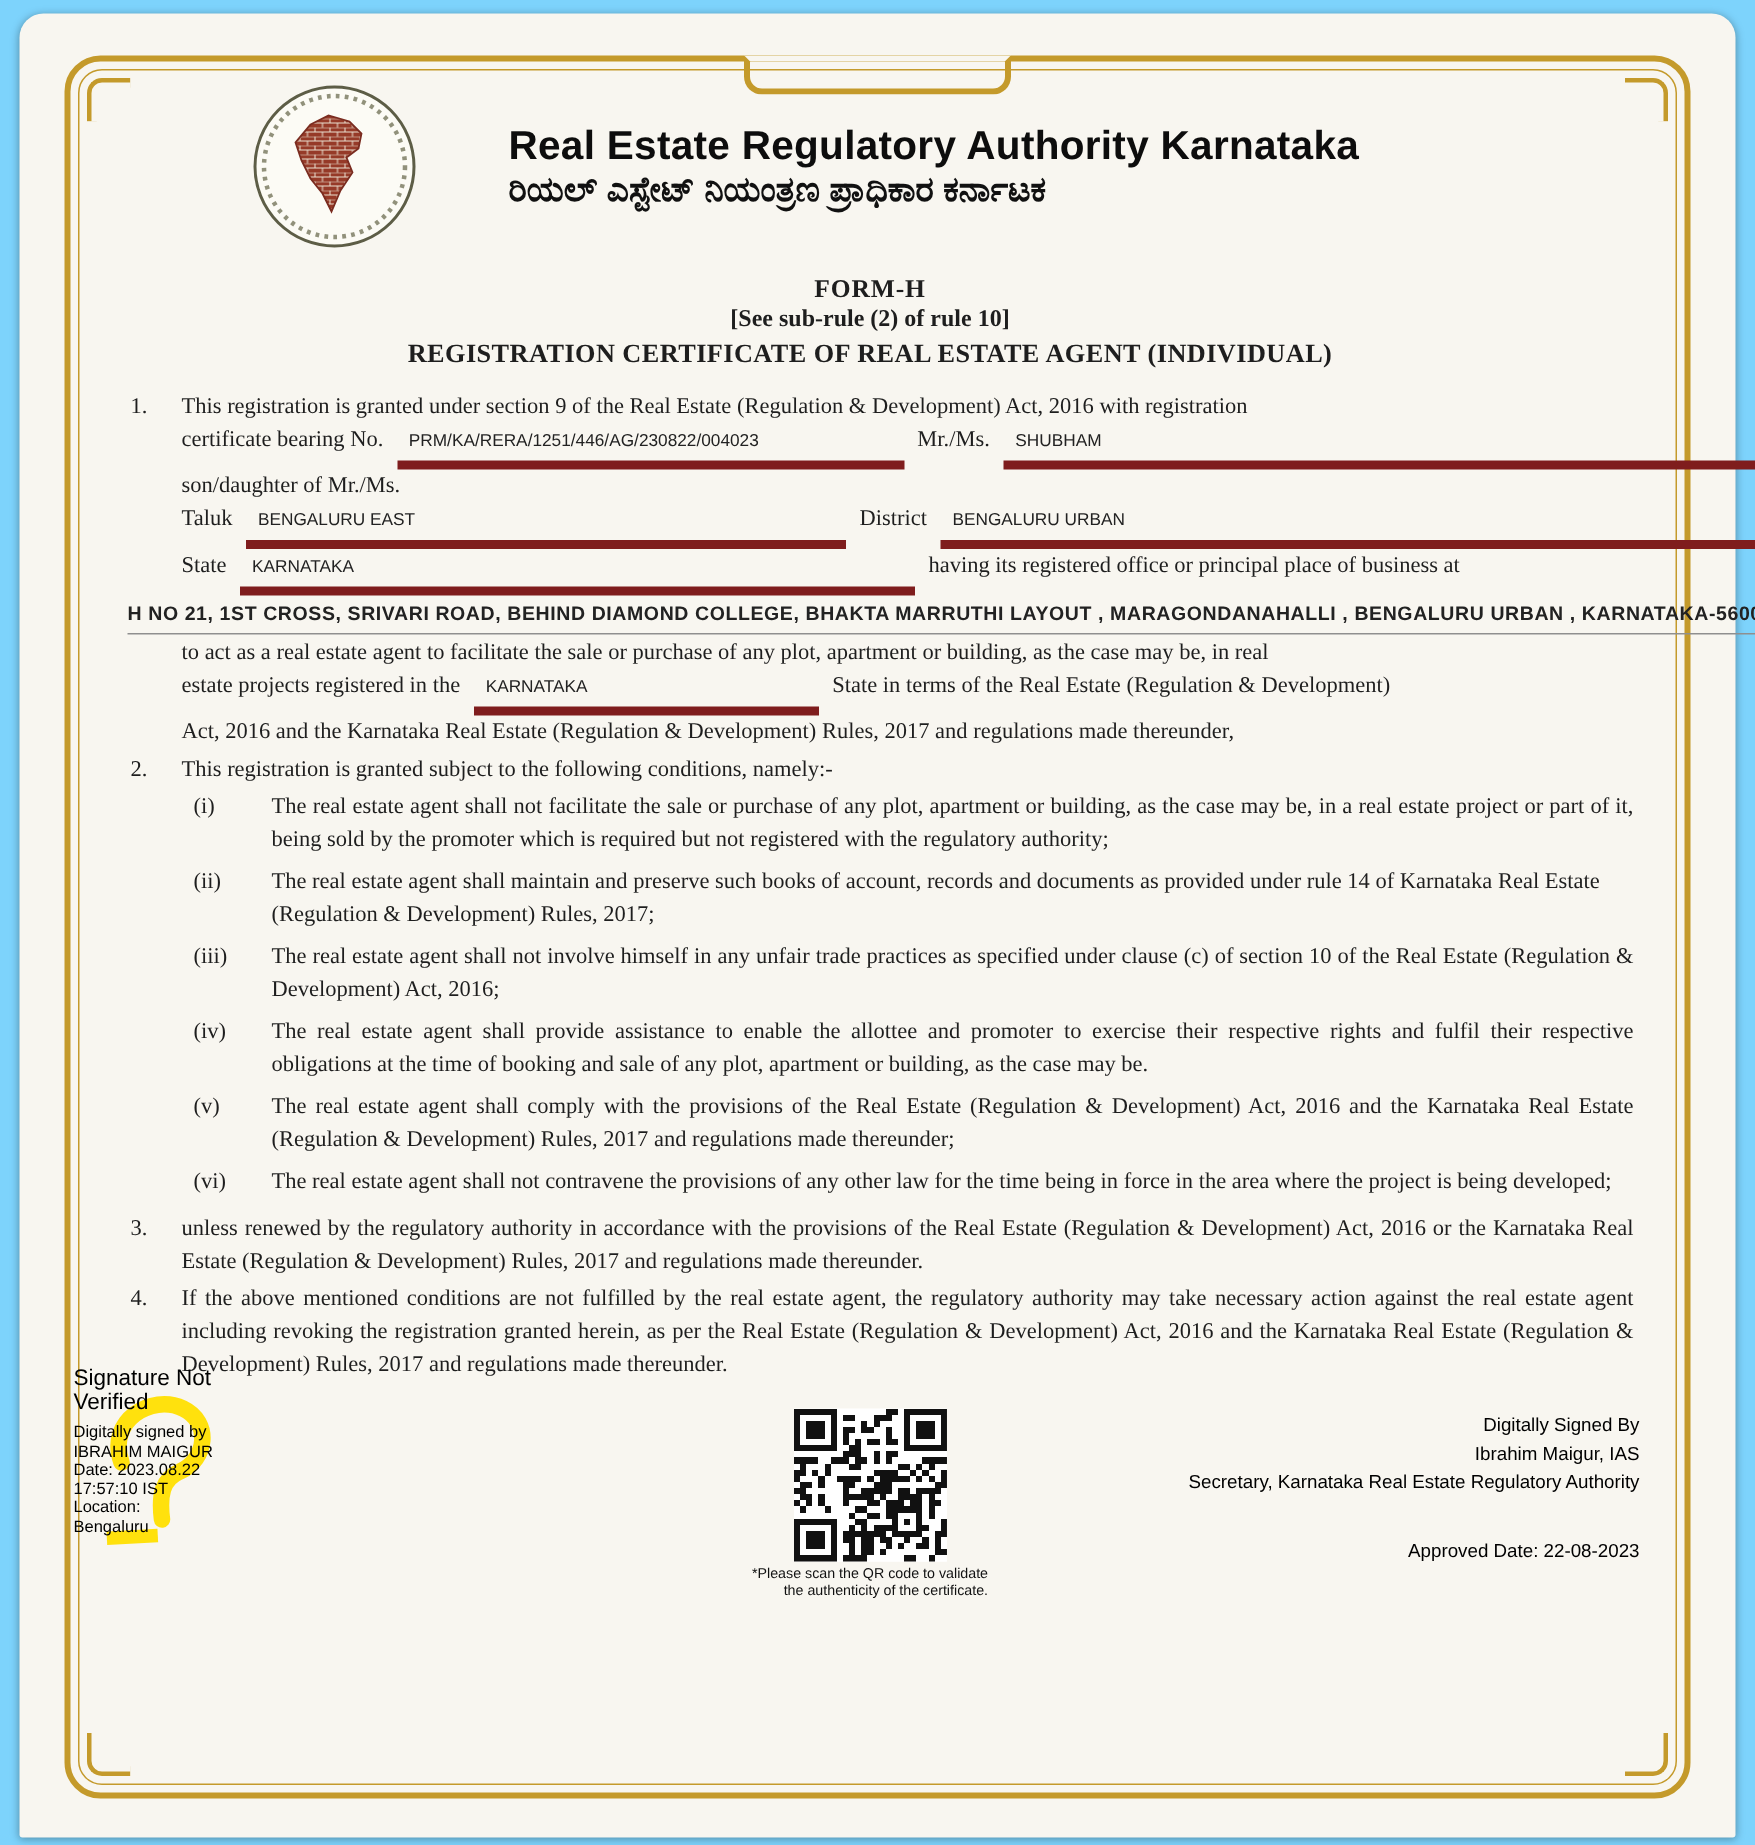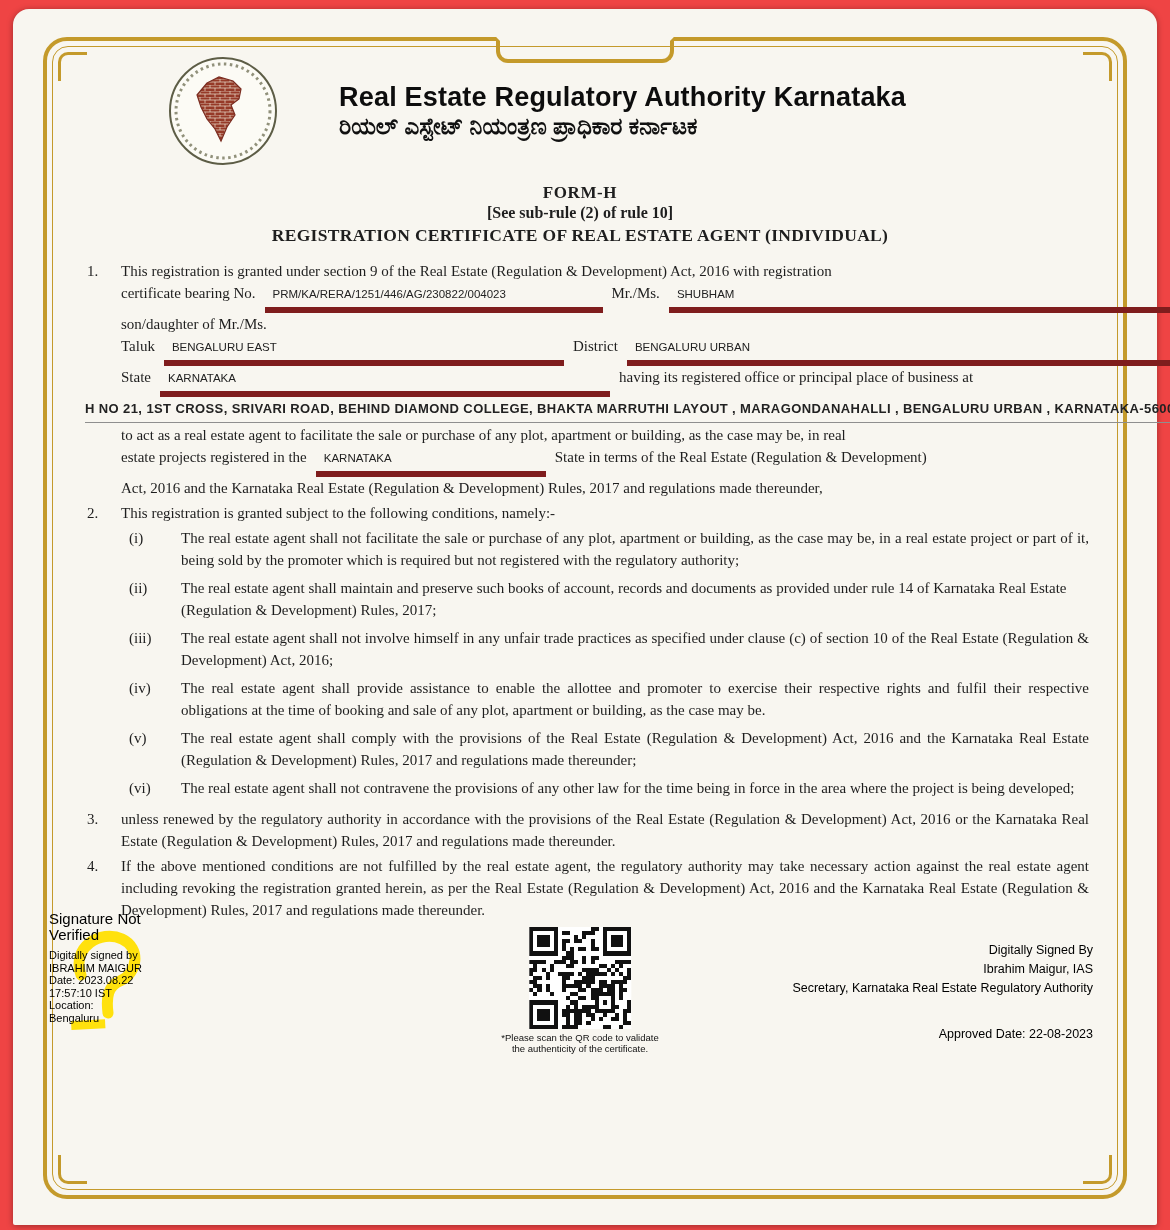--- a/index.html
+++ b/index.html
@@ -1,21 +1,21 @@
 <!DOCTYPE html>
 <html><head>
 <meta charset="utf-8">
 <style>
   html,body{margin:0;padding:0;}
   body{
     width:1170px;height:1230px;overflow:hidden;
     background:#c7c7c7;
     font-family:"Liberation Serif", serif;
   }
-  .canvas{position:relative;width:1170px;height:1230px;background:#ef4444;}
+  .canvas{position:relative;width:1170px;height:1230px;background:#7dd3fc;}
   .page{
     position:absolute;left:13px;top:9px;right:13px;bottom:5px;
     background:#f8f6f0;border-radius:16px 16px 2px 2px;
     box-shadow:0 1px 6px rgba(0,0,0,.35);
   }
   
   .frame{
     position:absolute;left:30px;top:28px;right:30px;bottom:26px;
     border:4.5px solid #c49a2b;border-radius:24px;pointer-events:none;
   }
@@ -72,21 +72,21 @@
   .roman{line-height:22px;}
   .ctext{line-height:22px;}
 
   
   .footer{position:relative;height:176px;margin-top:6px;font-family:"Liberation Sans",sans-serif;}
   .stamp{position:absolute;left:-22px;top:-16px;width:180px;color:#000;}
   .stamp .txt{position:relative;z-index:1;}
   .stamp .big{font-size:15px;line-height:16px;}
   .stamp .sm{font-size:11px;line-height:12.5px;}
   .stamp .mark{position:absolute;left:16px;top:12px;z-index:0;}
-  .qrwrap{position:absolute;left:50%;top:0;transform:translateX(-50%);text-align:center;}
+  .qrwrap{position:absolute;left:50%;top:12px;transform:translateX(-50%);text-align:right;}
   .qr{width:102px;height:102px;background:#fff;display:block;margin:0 auto;shape-rendering:crispEdges;}
   .qr-cap{font-size:9.5px;line-height:11px;color:#111;margin-top:3px;}
   .signblock{position:absolute;right:-4px;top:14px;text-align:right;font-size:12.5px;line-height:19px;color:#000;}
   .approved{position:absolute;right:-4px;top:100px;text-align:right;font-size:12.5px;color:#000;}
 </style>
 </head>
 <body>
 
 <div class="canvas">
   <div class="page">

